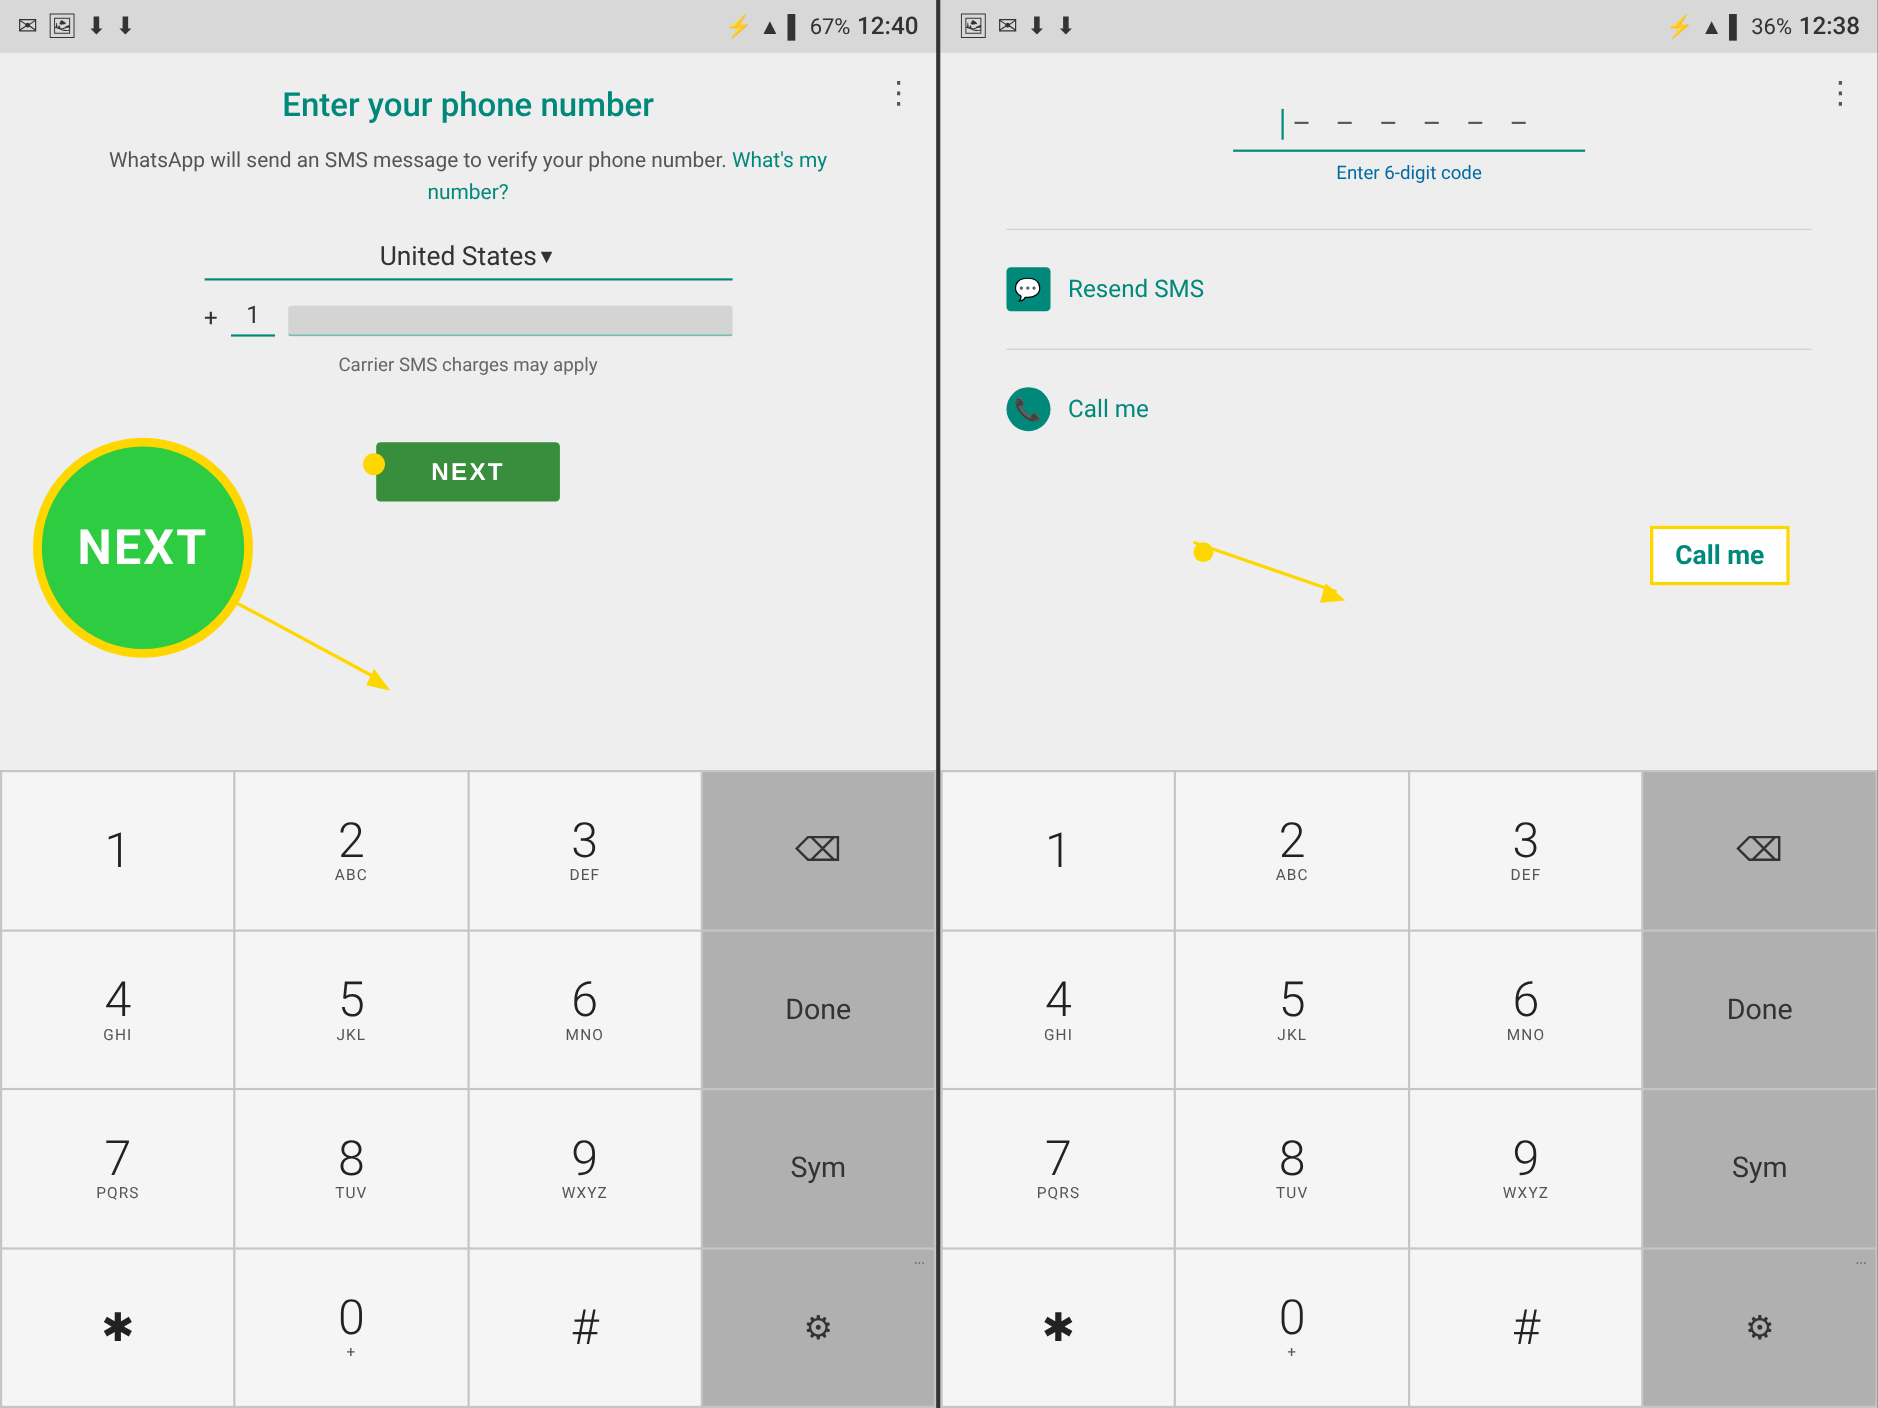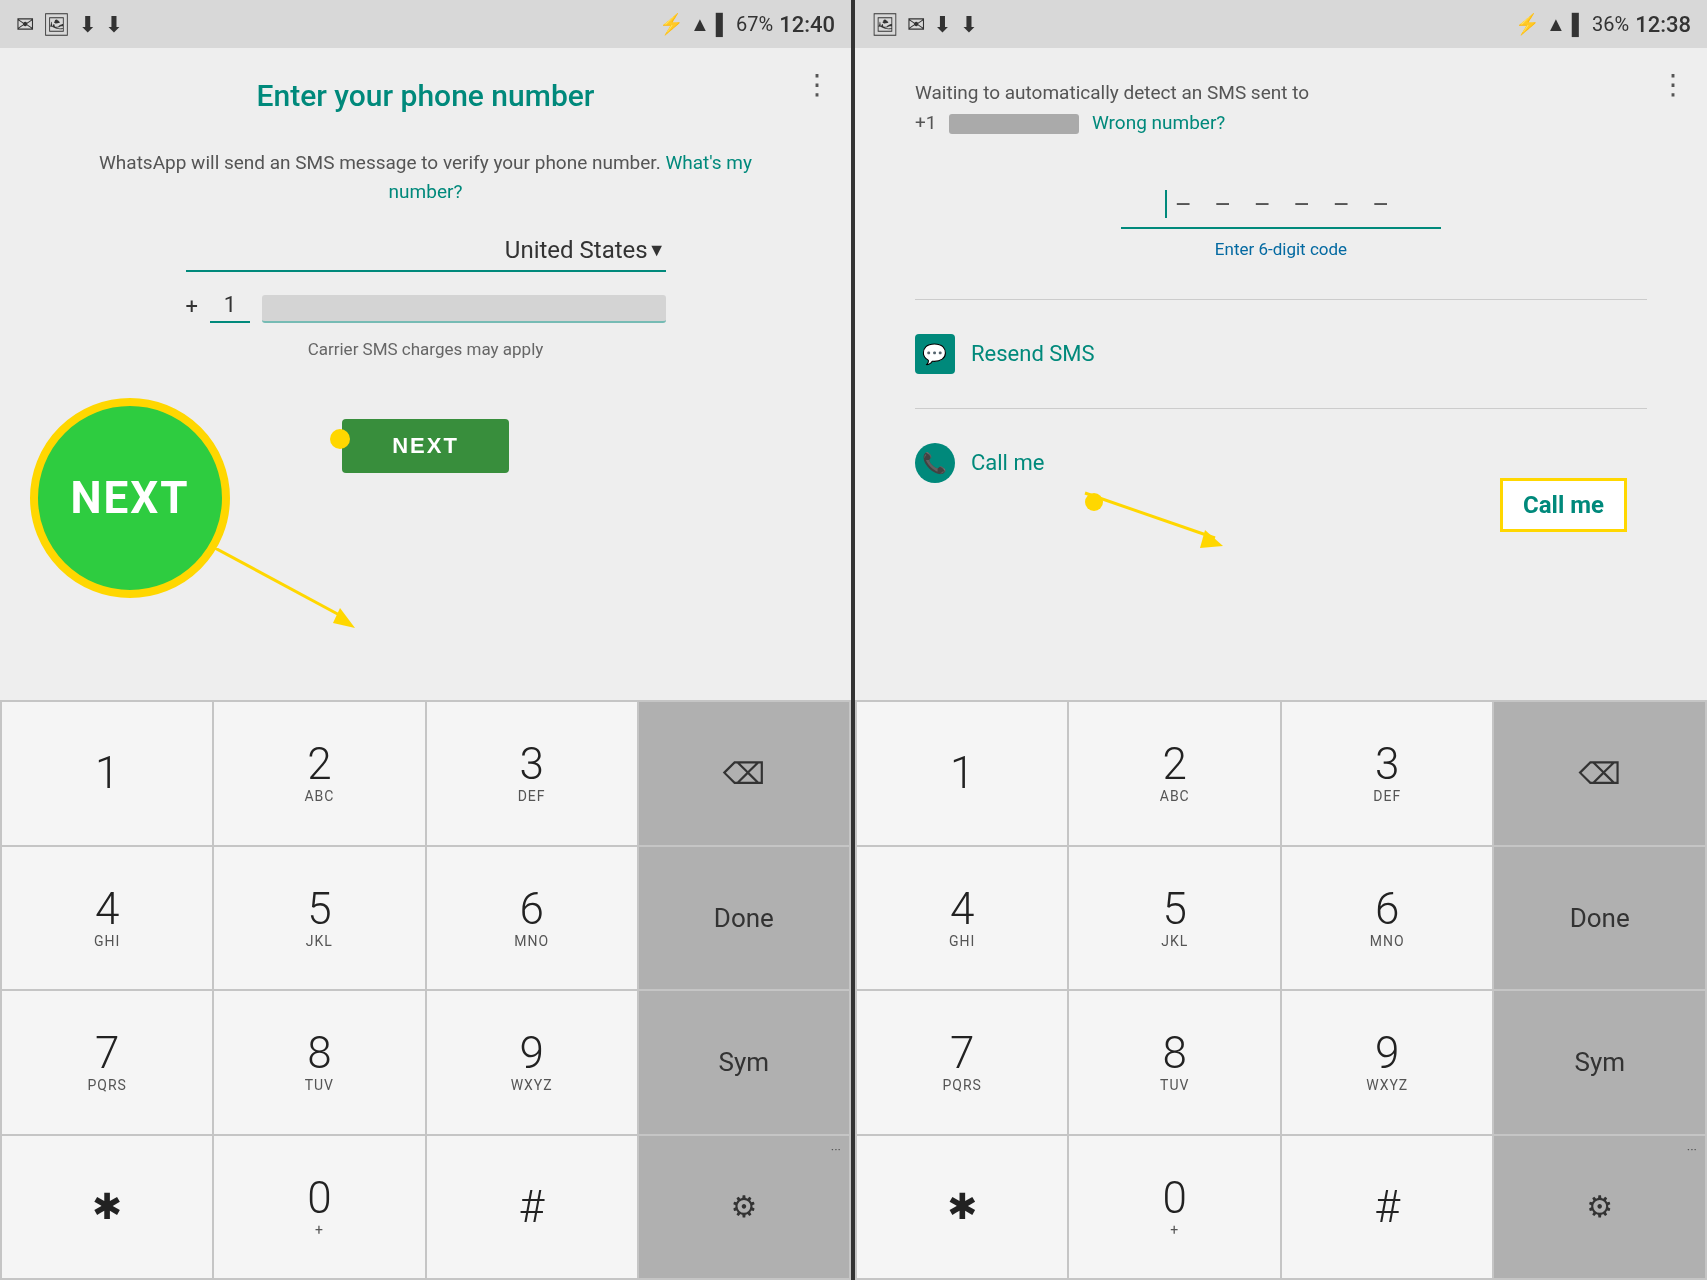--- a/index.html
+++ b/index.html
@@ -59,21 +59,21 @@
       align-items: center;
       padding: 30px 60px 20px;
       position: relative;
     }
 
     .app-title {
       font-size: 30px;
       color: #00897B;
       font-weight: 500;
       text-align: right;
-      margin-bottom: 36px;
+      margin-bottom: 19px;
     }
 
     .app-subtitle {
       font-size: 19px;
       color: #555;
       text-align: center;
       line-height: 1.5;
       margin-bottom: 30px;
     }
 
@@ -92,21 +92,21 @@
     }
 
     .country-selector {
       display: flex;
       align-items: center;
       border-bottom: 2px solid #00897B;
       width: 100%;
       max-width: 480px;
       padding-bottom: 6px;
       margin-bottom: 20px;
-      justify-content: flex-end;
+      justify-content: center;
     }
 
     .country-name {
       font-size: 24px;
       color: #333;
       font-weight: 400;
     }
 
     .dropdown-arrow {
       color: #333;
@@ -543,26 +543,20 @@
       <span>▌</span>
       <span>36%</span>
       <span class="status-time">12:38</span>
     </div>
   </div>
 
   <div class="verify-app-content">
     <span class="menu-dots">⋮</span>
 
 
-    <p class="verify-subtitle">
-      <span>Waiting to automatically detect an SMS sent to</span><br>
-      <span>+1</span>
-      <span style="display:inline-block; background:#aaa; width:130px; height:20px; vertical-align:middle; border-radius:3px; margin: 0 8px;"></span>
-      <a style="color:#00897B; text-decoration:none;">Wrong number?</a>
-    </p>
 
     <div class="code-input-area">
       <div class="code-input">
         <span class="code-cursor"></span>
         <span class="code-dashes">– – –  – – –</span>
       </div>
       <span class="code-label">Enter 6-digit code</span>
     </div>
 
     <div class="divider"></div>

